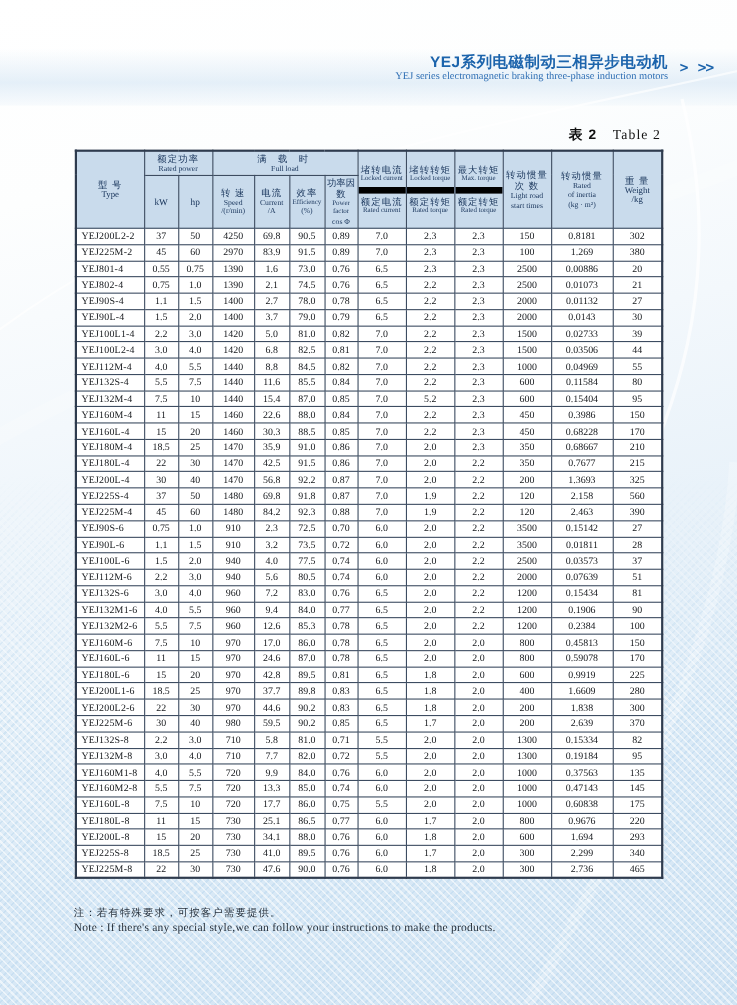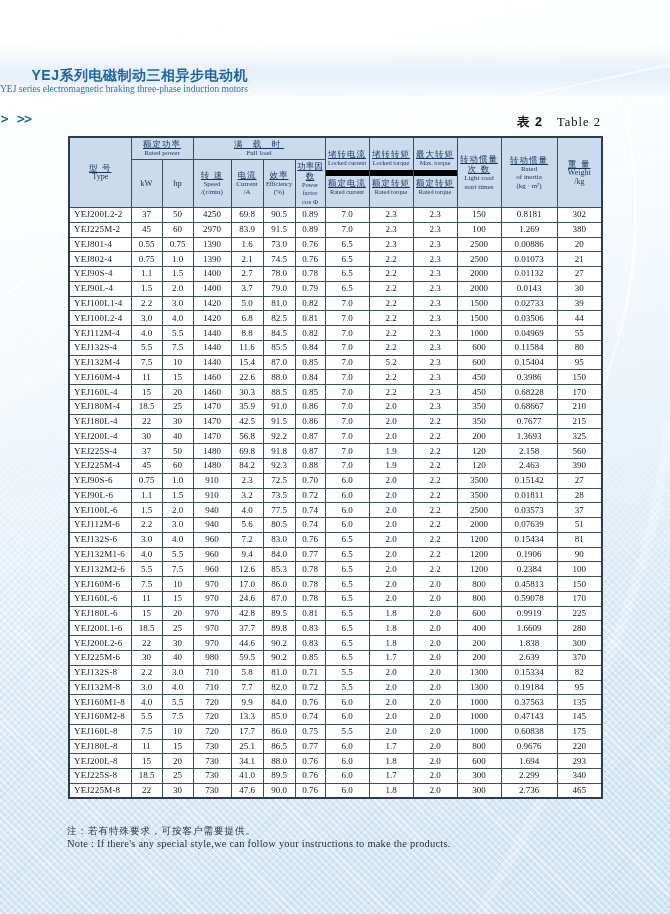--- a/index.html
+++ b/index.html
@@ -25,22 +25,22 @@
       repeating-linear-gradient(45deg, rgba(255,255,255,0.55) 0 1.5px, rgba(255,255,255,0) 1.5px 5px),
       repeating-linear-gradient(-45deg, rgba(167,205,233,0.30) 0 1.5px, rgba(167,205,233,0) 1.5px 5px);
     -webkit-mask-image:linear-gradient(180deg, transparent 0%, #000 45%);
     mask-image:linear-gradient(180deg, transparent 0%, #000 45%);
   }
 
   .swirls { position:absolute; left:0; top:0; width:670px; height:914px; pointer-events:none; }
 
   
   .header-block {
-    position:absolute; top:67px; left:0; width:648px;
-    display:flex; justify-content:space-between; align-items:flex-start; gap:10px;flex-direction:column;
+    position:absolute; top:48px; left:0; width:648px;
+    display:flex; justify-content:flex-end; align-items:flex-start; gap:10px;
   }
   .titles { text-align:right; }
   .title-zh {
     font-family:"Liberation Sans","DejaVu Sans",sans-serif;
     font-weight:bold; font-size:14px; letter-spacing:0.5px; color:#1c64ac; line-height:16px;
   }
   .title-en { font-size:9.5px; color:#2f6fb4; line-height:12px; }
   .arrows { display:flex; gap:9px; padding-top:7px; color:#1c64ac;
     font-family:"DejaVu Sans",sans-serif; font-weight:bold; font-size:11px; }
   .arrow-glyph { letter-spacing:-2px; transform:scaleY(1.15); display:inline-block; }
@@ -58,21 +58,21 @@
     border-collapse:collapse; table-layout:fixed;
     background:#fff;
   }
   table.spec { border:2px solid #2e3b4e; }
   table.spec th, table.spec td { border:1px solid #3d4c61; }
 
   thead th {
     background:#c9dbec; color:#17335a; font-weight:normal;
     vertical-align:middle; text-align:center; padding:1px 0;
   }
-  .h-zh { font-size:8.5px; line-height:10px; letter-spacing:1px; font-family:"Liberation Sans","DejaVu Sans",sans-serif;text-decoration:underline; }
+  .h-zh { font-size:8.5px; line-height:10px; letter-spacing:1px; font-family:"Liberation Sans","DejaVu Sans",sans-serif; }
   .h-zh.wide { letter-spacing:4px; }
   .h-en { font-size:7px; line-height:8.5px; letter-spacing:0; }
   .h-en.tight { font-size:6.3px; }
   .frac-top { border-bottom:6px solid #000000; padding:1px 1px 2px; }
   .frac-bot { padding:2px 1px 1px; }
 
   tbody td {
     height:14.78px; font-size:9px; line-height:9px; text-align:center;
     color:#15181c; padding:0 1px; white-space:nowrap; overflow:hidden;
     background:#fff;

